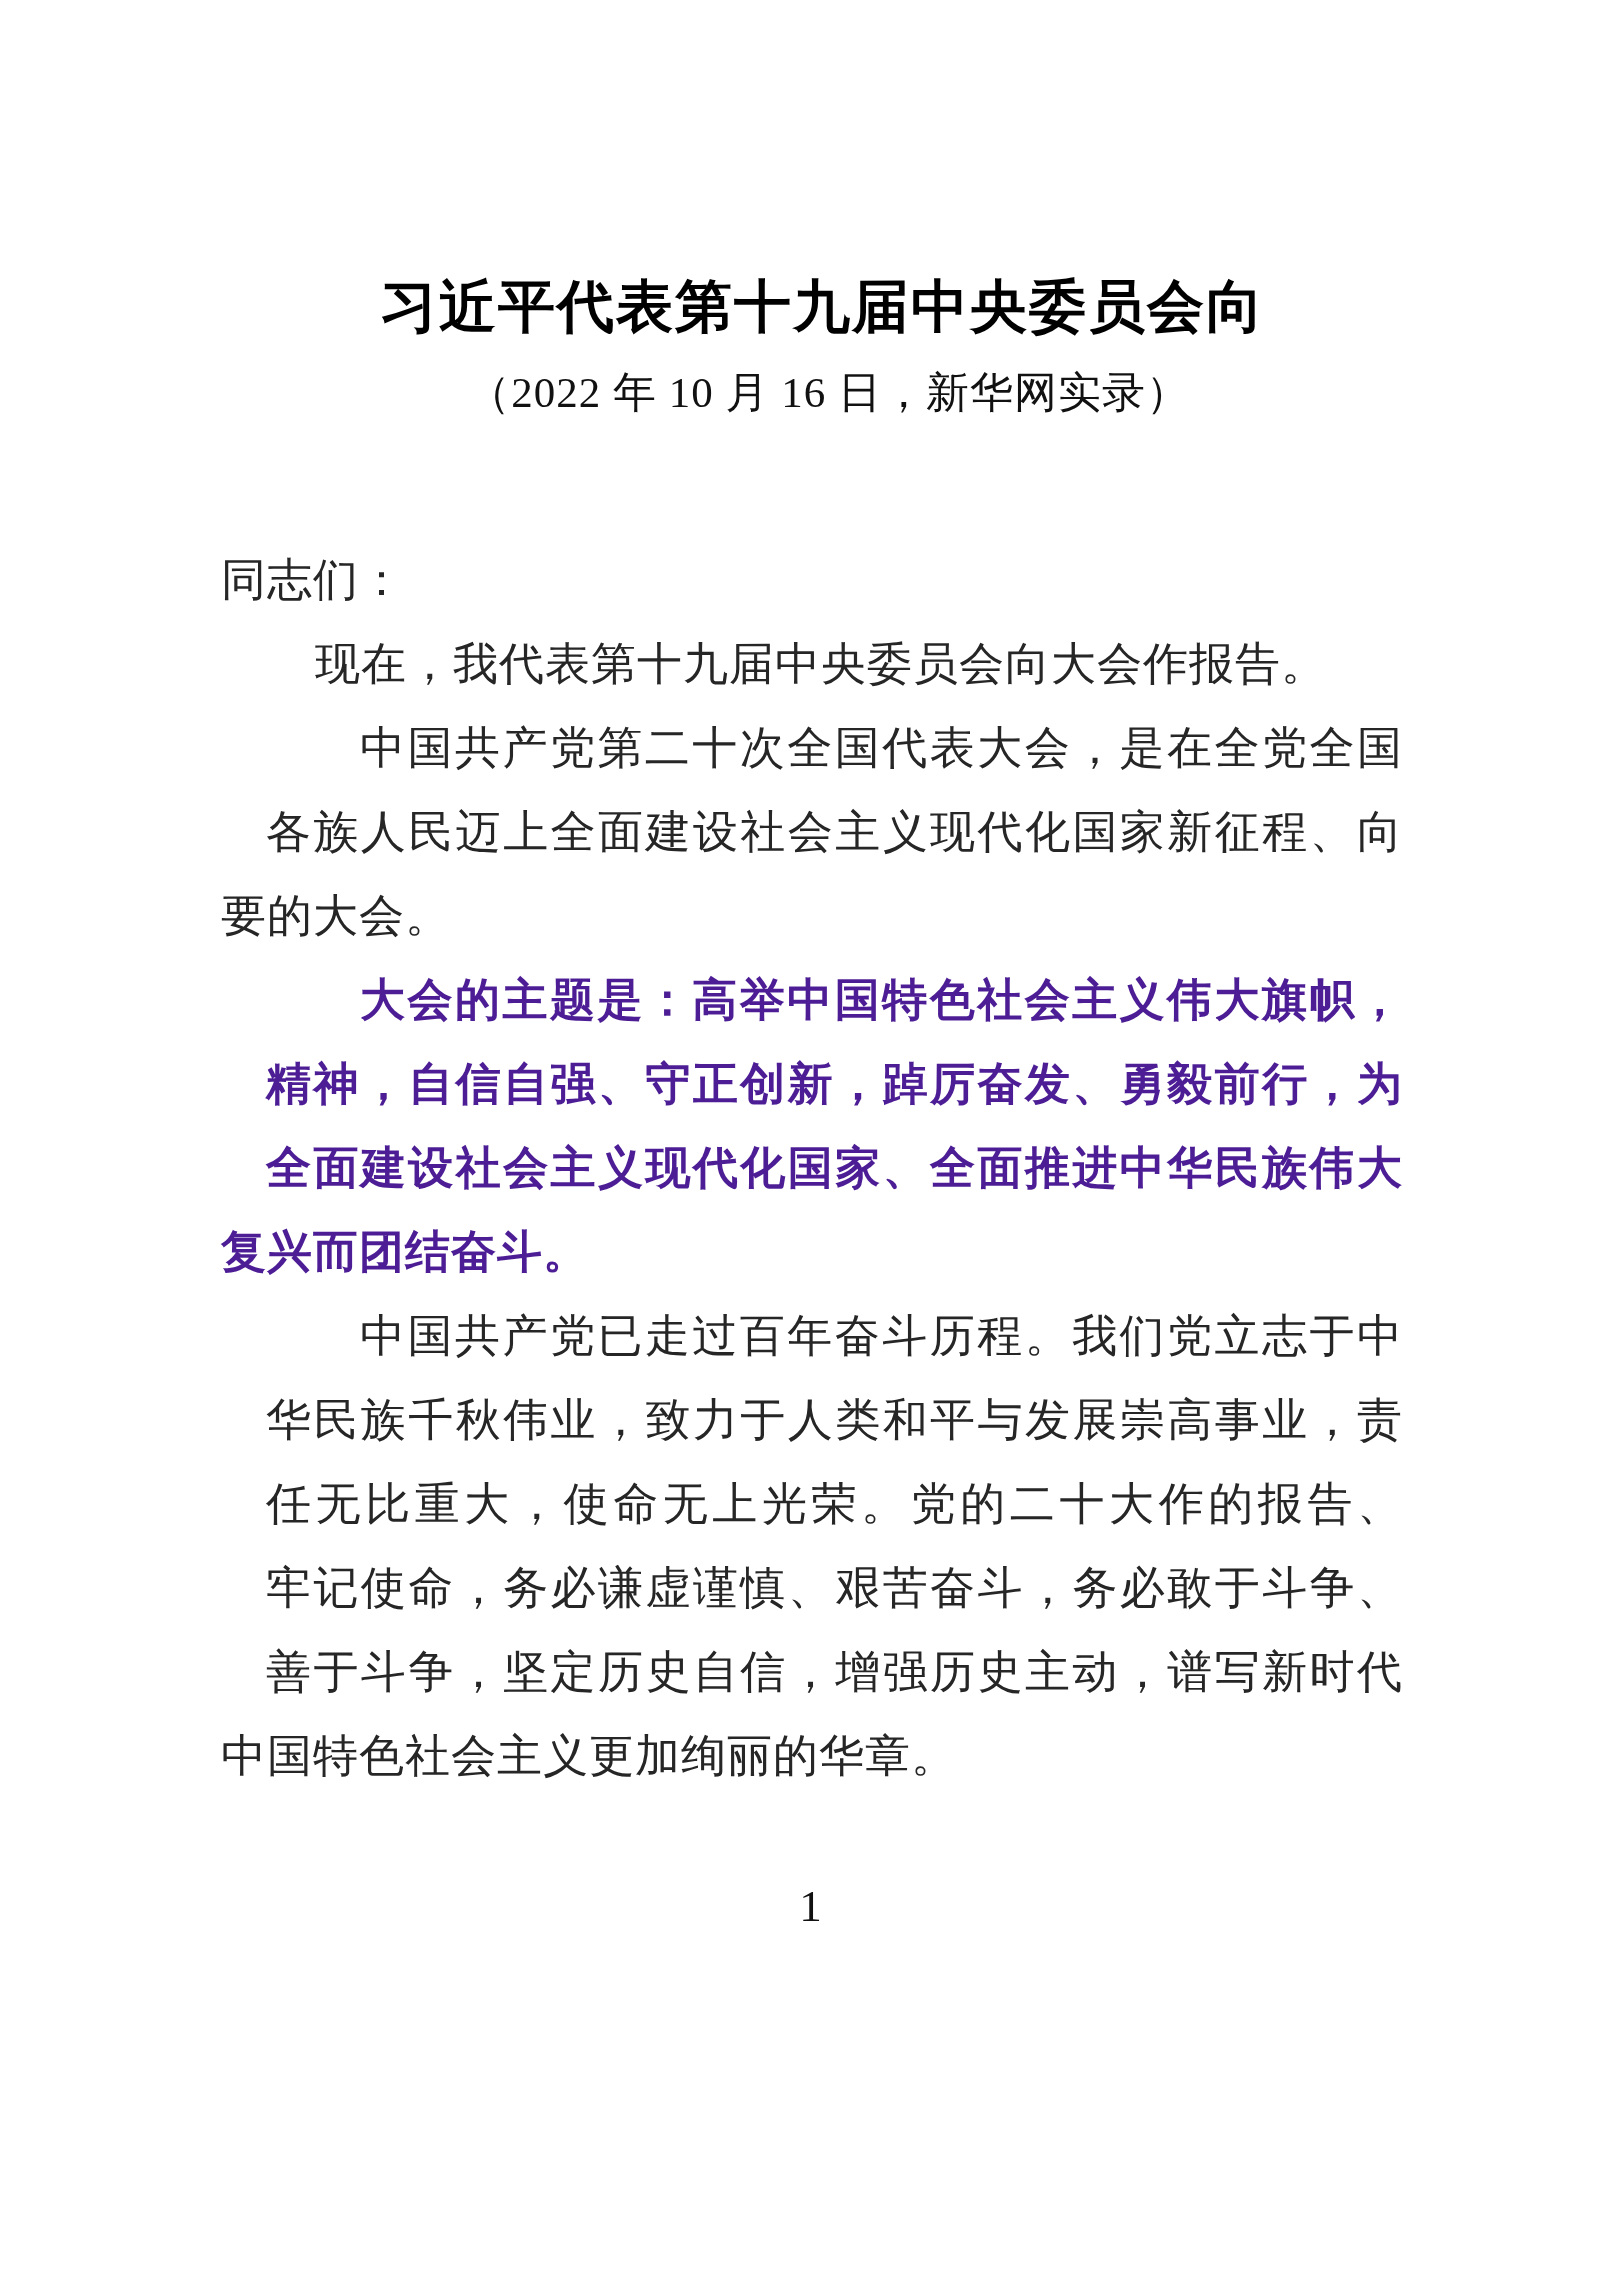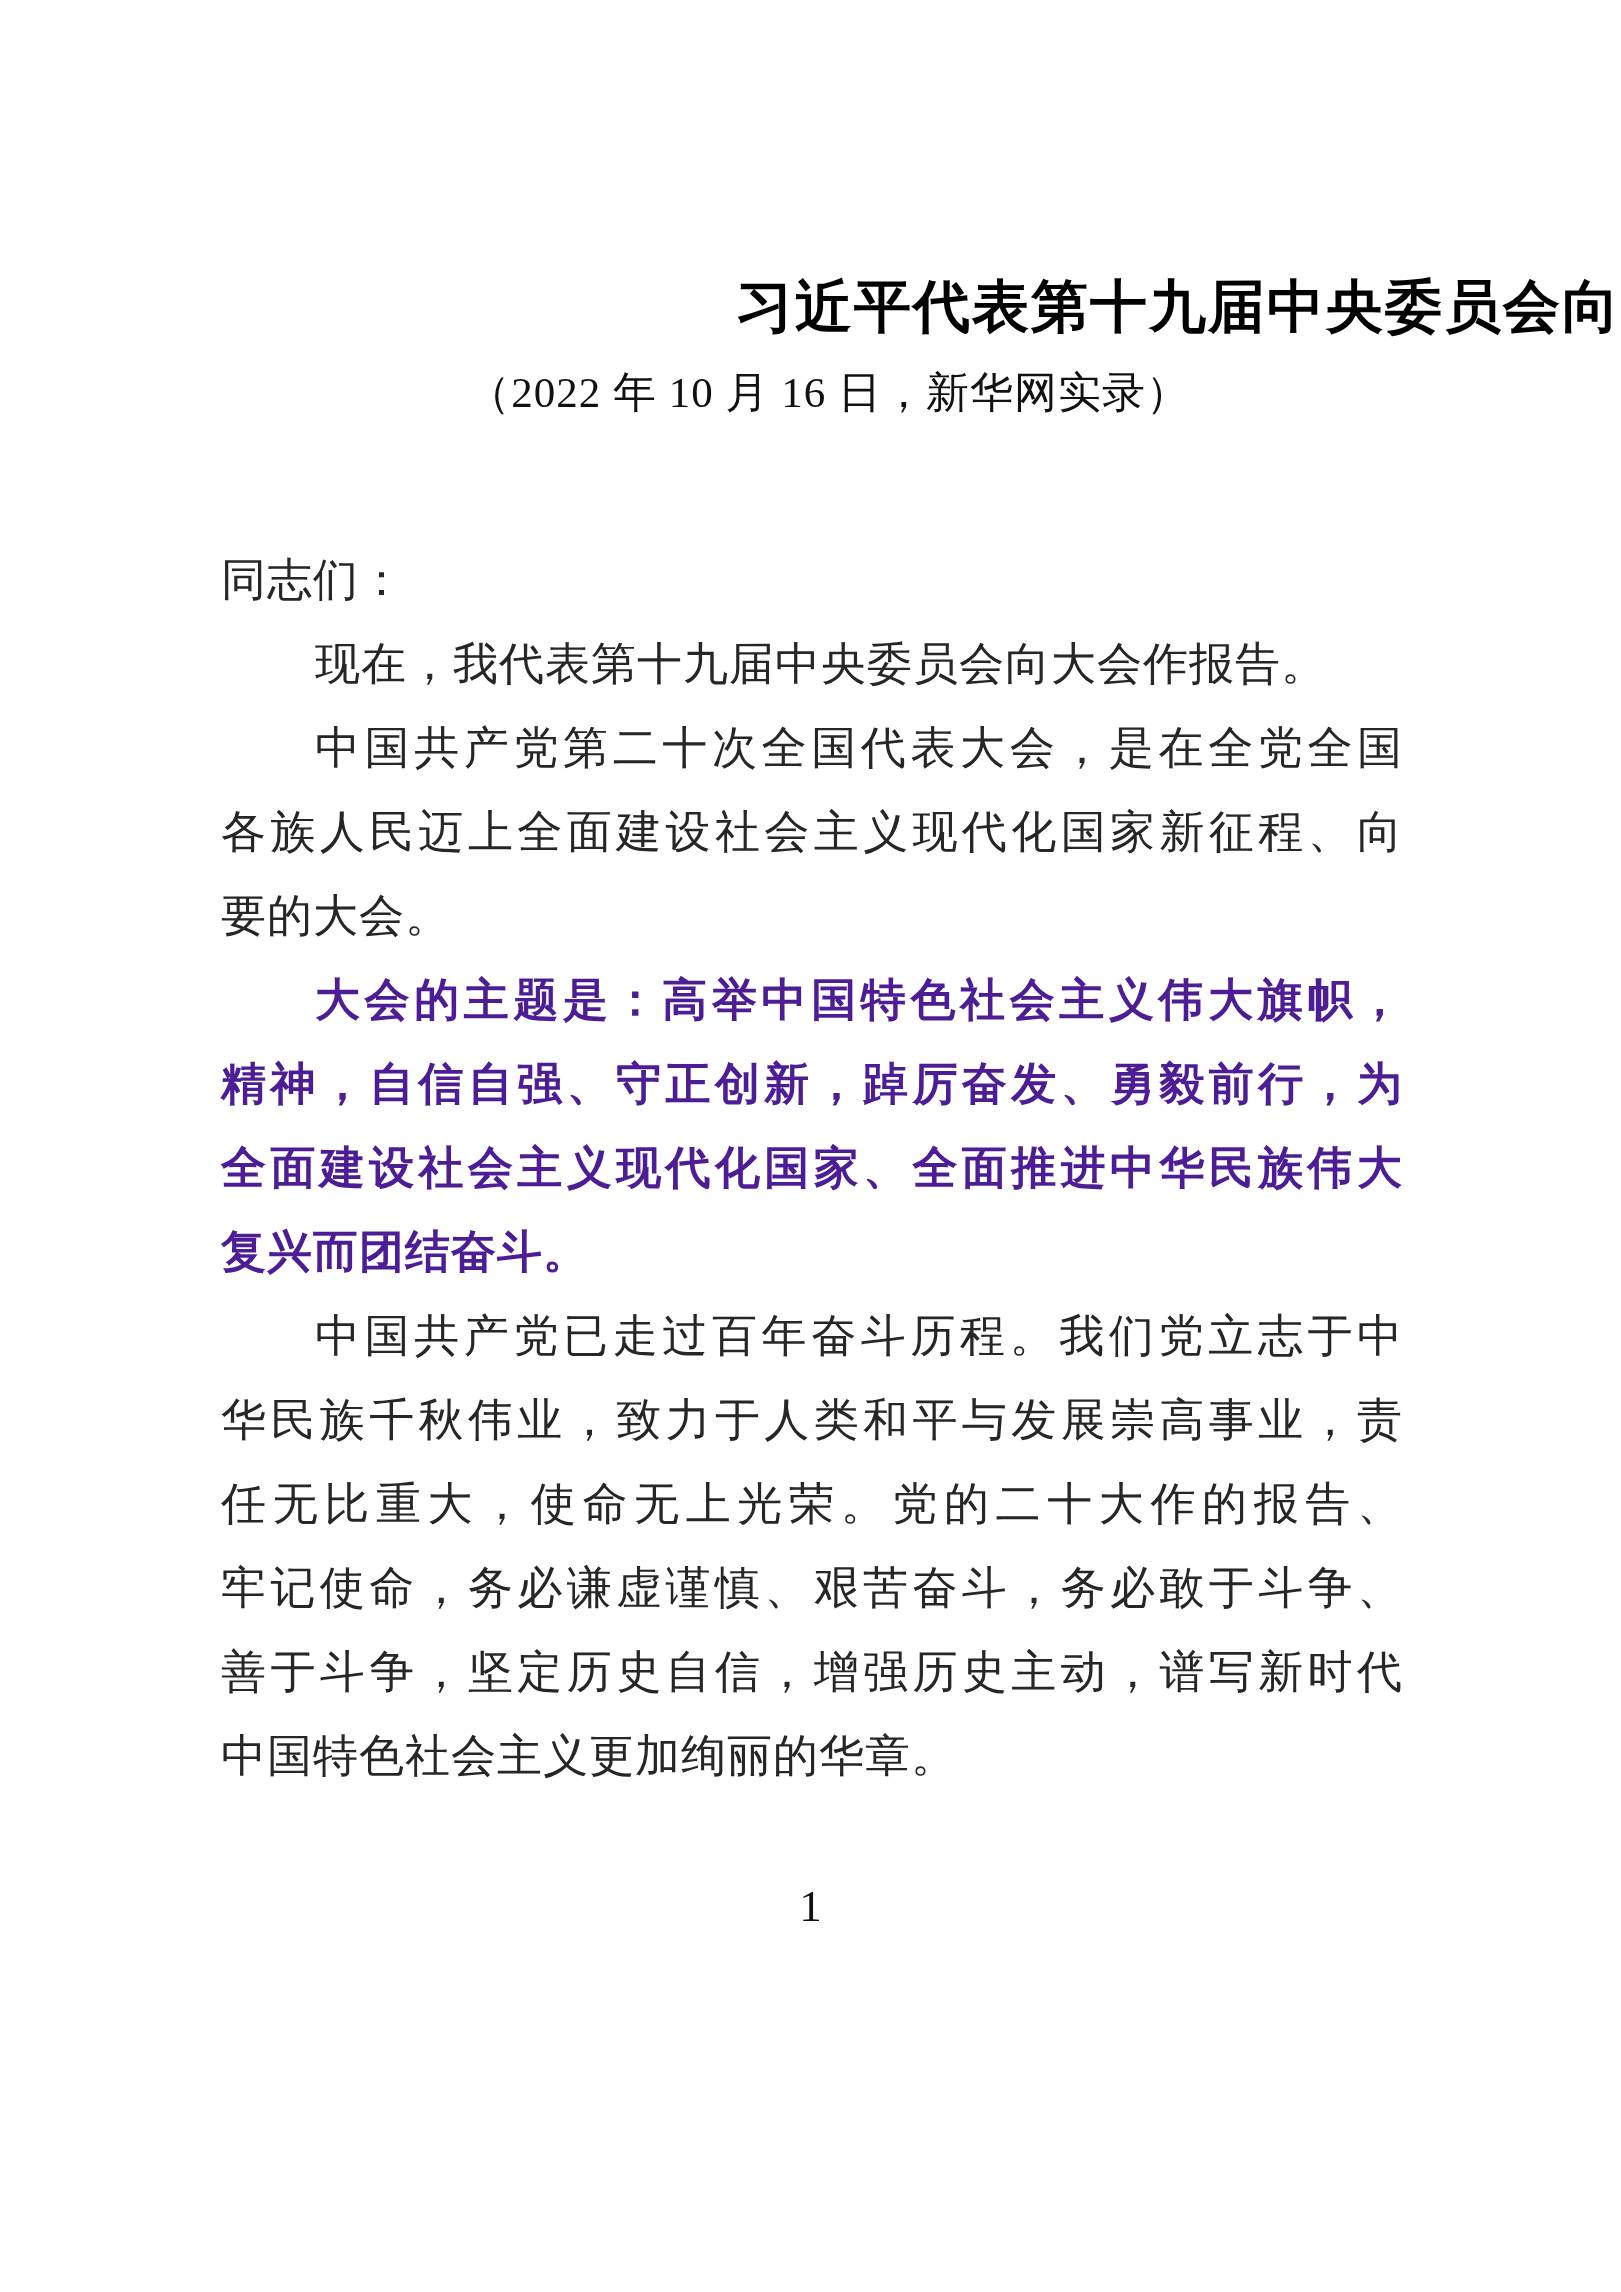--- a/index.html
+++ b/index.html
@@ -10,21 +10,21 @@
   .page {
     position: relative;
     width: 1621px;
     height: 2293px;
     background: #ffffff;
     overflow: hidden;
     font-family: "Liberation Serif", "DejaVu Serif", serif;
   }
   .title-block {
     padding-top: 267px;
-    text-align: right;
+    text-align: center;
     padding-left: 24px;
   }
   .title-line {
     display: block;
     font-family: "Liberation Serif", "DejaVu Serif", serif;
     font-size: 57px;
     font-weight: 900;
     color: #000000;
     line-height: 80px;
     letter-spacing: 2px;
@@ -50,20 +50,21 @@
     color: #262626;
     white-space: nowrap;
     letter-spacing: 1px;
     font-family: "Liberation Serif", "DejaVu Serif", serif;
   }
   .body-line.justify {
     white-space: normal;
     text-align: justify;
     text-align-last: justify;
     letter-spacing: 0;
+    margin-left: 45px;
   }
   .body-line.indent {
     text-indent: 94px;
   }
   .body-line.bold {
     font-family: Liberation Serif, serif;
     font-weight: 700;
     color: #4c1d95;
   }
   .page-number {

